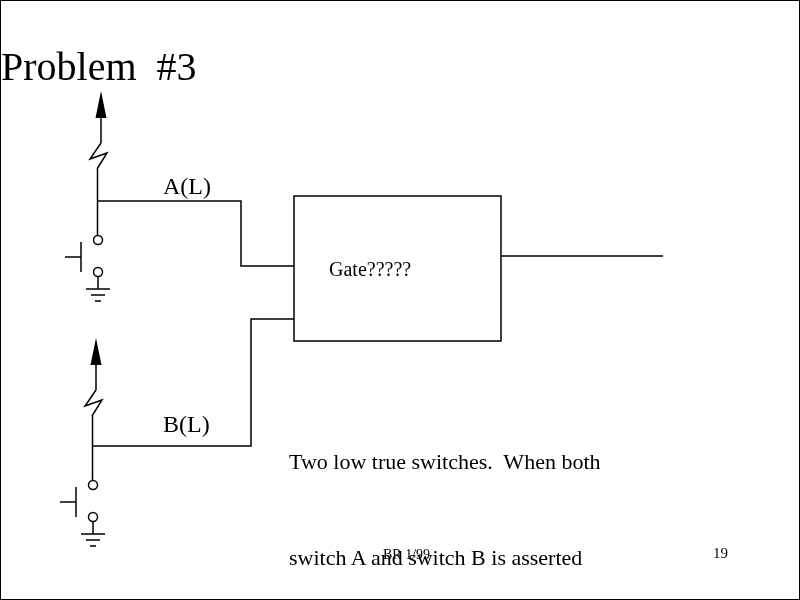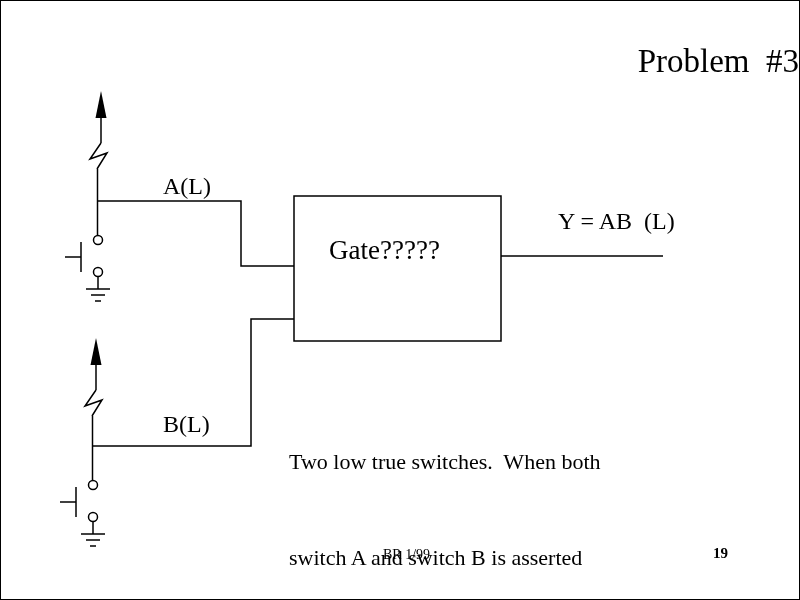--- a/index.html
+++ b/index.html
@@ -16,45 +16,44 @@
     box-sizing: border-box;
     overflow: hidden;
     font-family: "Liberation Serif", "DejaVu Serif", serif;
     color: #000000;
   }
   .txt { position: absolute; white-space: pre-wrap; }
   .title {
     top: 42px;
     left: 0;
     width: 100%;
-    text-align: right;
-    font-size: 33px;
+    text-align: left;
+    font-size: 40px;
   }
   .label { font-size: 24px; }
   .label-a { left: 162px; top: 172px; }
   .label-b { left: 162px; top: 410px; text-align: right; }
-  .gate-label { left: 328px; top: 234px; font-size: 27px; }
+  .gate-label { left: 328px; top: 257px; font-size: 20px; }
   .output-label { left: 557px; top: 207px; font-size: 24px; }
   .description {
     left: 288px;
     top: 381px;
     width: 410px;
     font-size: 22px;
     line-height: 32px;
   }
   .footer-credit {
     left: 382px;
     top: 546px;
     font-size: 14px;
   }
   .page-number {
     left: 712px;
     top: 544px;
     font-size: 15px;
-    font-weight: bold;
   }
   svg.circuit {
     position: absolute;
     left: 0;
     top: 0;
   }
 </style>
 </head>
 <body>
 
@@ -113,21 +112,20 @@
 
       <line x1="500" y1="255" x2="662" y2="255"></line>
     </g>
   </svg>
 
   <div class="txt title">Problem  #3</div>
 
   <div class="txt label label-a">A(L)</div>
   <div class="txt label label-b">B(L)</div>
   <div class="txt gate-label">Gate?????</div>
-  <div class="txt output-label">Y = AB  (L)</div>
 
   <div class="txt description">
     <div>Two low true switches.  When both</div>
     <div>switch A and switch B is asserted</div>
     
     
   </div>
 
   <div class="txt footer-credit">BR 1/99</div>
   <div class="txt page-number">19</div>

